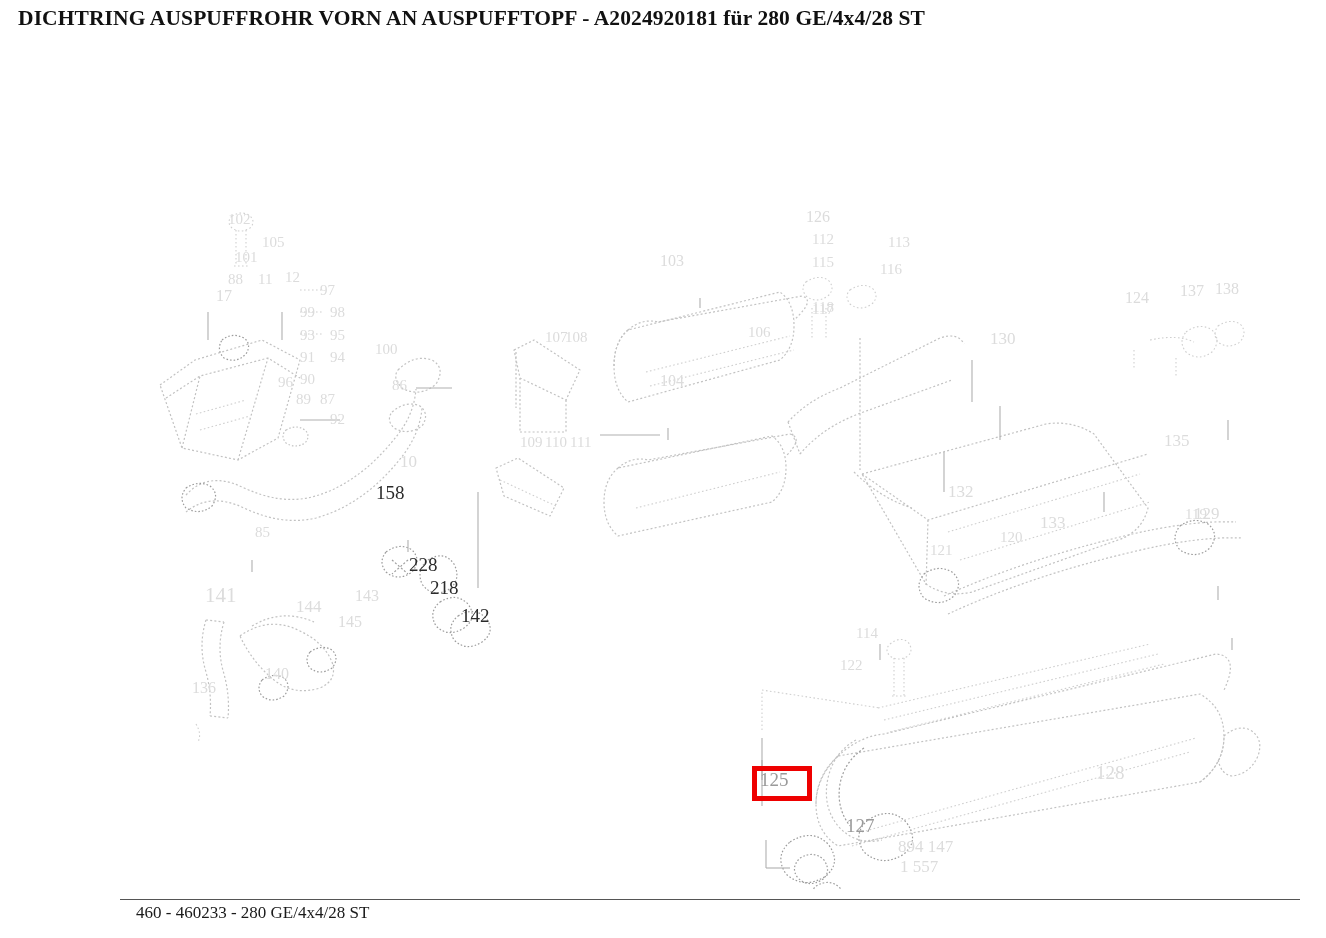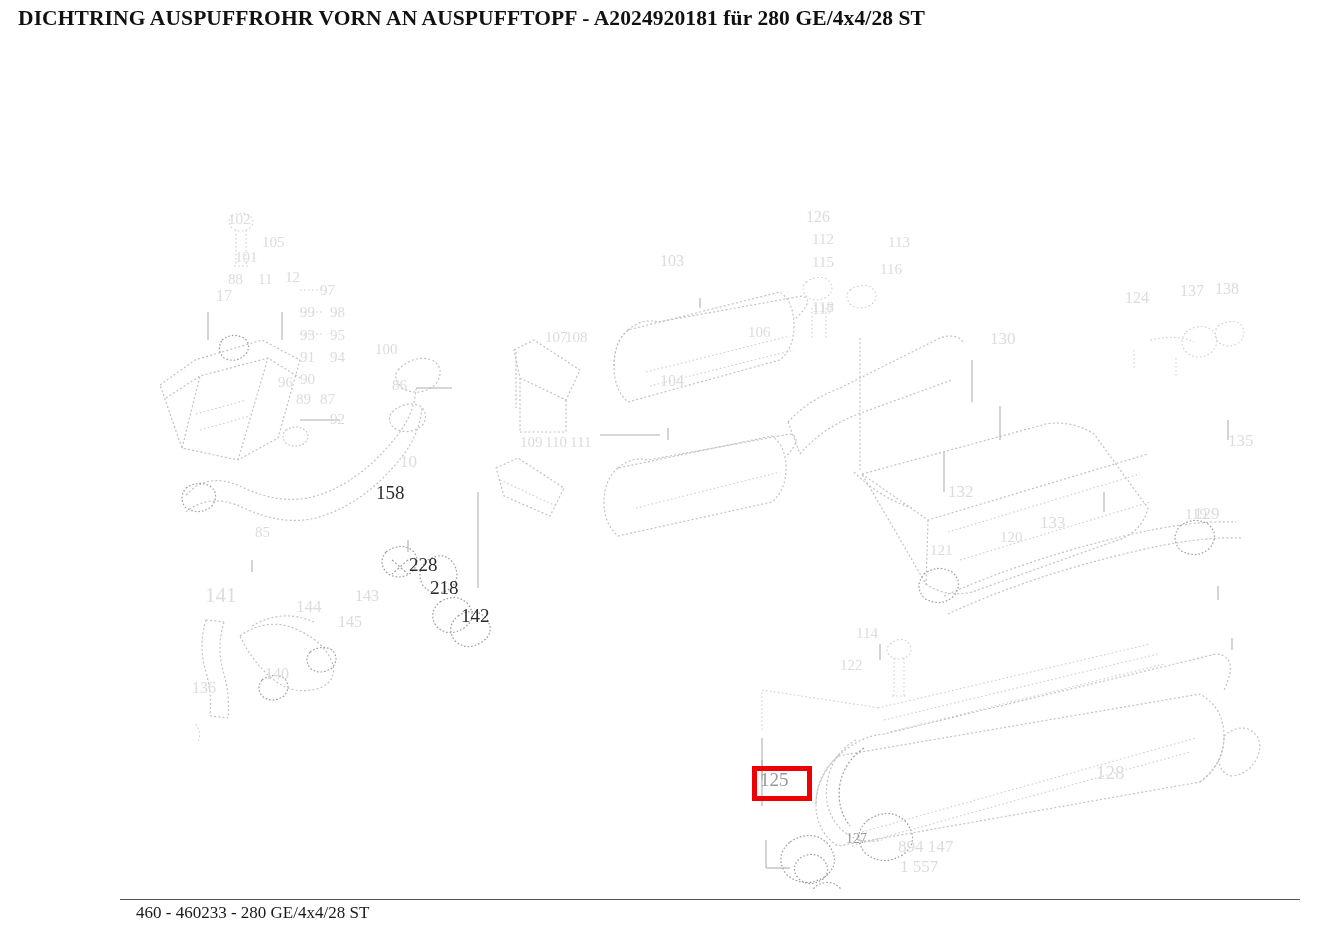--- a/index.html
+++ b/index.html
@@ -281,28 +281,28 @@
       <path class="lead" d="M1228 380 L1228 400"></path>
       <path class="lead" d="M600 395 L660 395"></path>
     </g>
   </svg>
 
   <div id="callout-layer">
       <div class="callout dark" style="left: 376px; top: 443px; font-size: 19px;">158</div>
       <div class="callout dark" style="left: 409px; top: 515px; font-size: 19px;">228</div>
       <div class="callout dark" style="left: 430px; top: 538px; font-size: 19px;">218</div>
       <div class="callout dark" style="left: 461px; top: 566px; font-size: 19px;">142</div>
-      <div class="callout mid" style="left: 846px; top: 792px; font-size: 14px;">127</div>
+      <div class="callout mid" style="left: 846px; top: 776px; font-size: 19px;">127</div>
       <div class="callout mid" style="left: 760px; top: 730px; font-size: 19px;">125</div>
       <div class="callout vfaint" style="left: 1096px; top: 723px; font-size: 19px;">128</div>
       <div class="callout vfaint" style="left: 1194px; top: 465px; font-size: 17px;">129</div>
       <div class="callout vfaint" style="left: 990px; top: 290px; font-size: 17px;">130</div>
       <div class="callout vfaint" style="left: 948px; top: 443px; font-size: 17px;">132</div>
       <div class="callout vfaint" style="left: 1040px; top: 474px; font-size: 17px;">133</div>
-      <div class="callout vfaint" style="left: 1228px; top: 392px; font-size: 17px;">135</div>
+      <div class="callout vfaint" style="left: 1164px; top: 392px; font-size: 17px;">135</div>
       <div class="callout vfaint" style="left: 806px; top: 169px; font-size: 16px;">126</div>
       <div class="callout vfaint" style="left: 1125px; top: 250px; font-size: 16px;">124</div>
       <div class="callout vfaint" style="left: 1180px; top: 243px; font-size: 16px;">137</div>
       <div class="callout vfaint" style="left: 1215px; top: 241px; font-size: 16px;">138</div>
       <div class="callout vfaint" style="left: 660px; top: 213px; font-size: 16px;">103</div>
       <div class="callout vfaint" style="left: 660px; top: 333px; font-size: 16px;">104</div>
       <div class="callout vfaint" style="left: 400px; top: 413px; font-size: 17px;">10</div>
       <div class="callout vfaint" style="left: 216px; top: 248px; font-size: 16px;">17</div>
       <div class="callout vfaint" style="left: 898px; top: 798px; font-size: 17px;">894 147</div>
       <div class="callout vfaint" style="left: 900px; top: 818px; font-size: 17px;">1 557</div>

